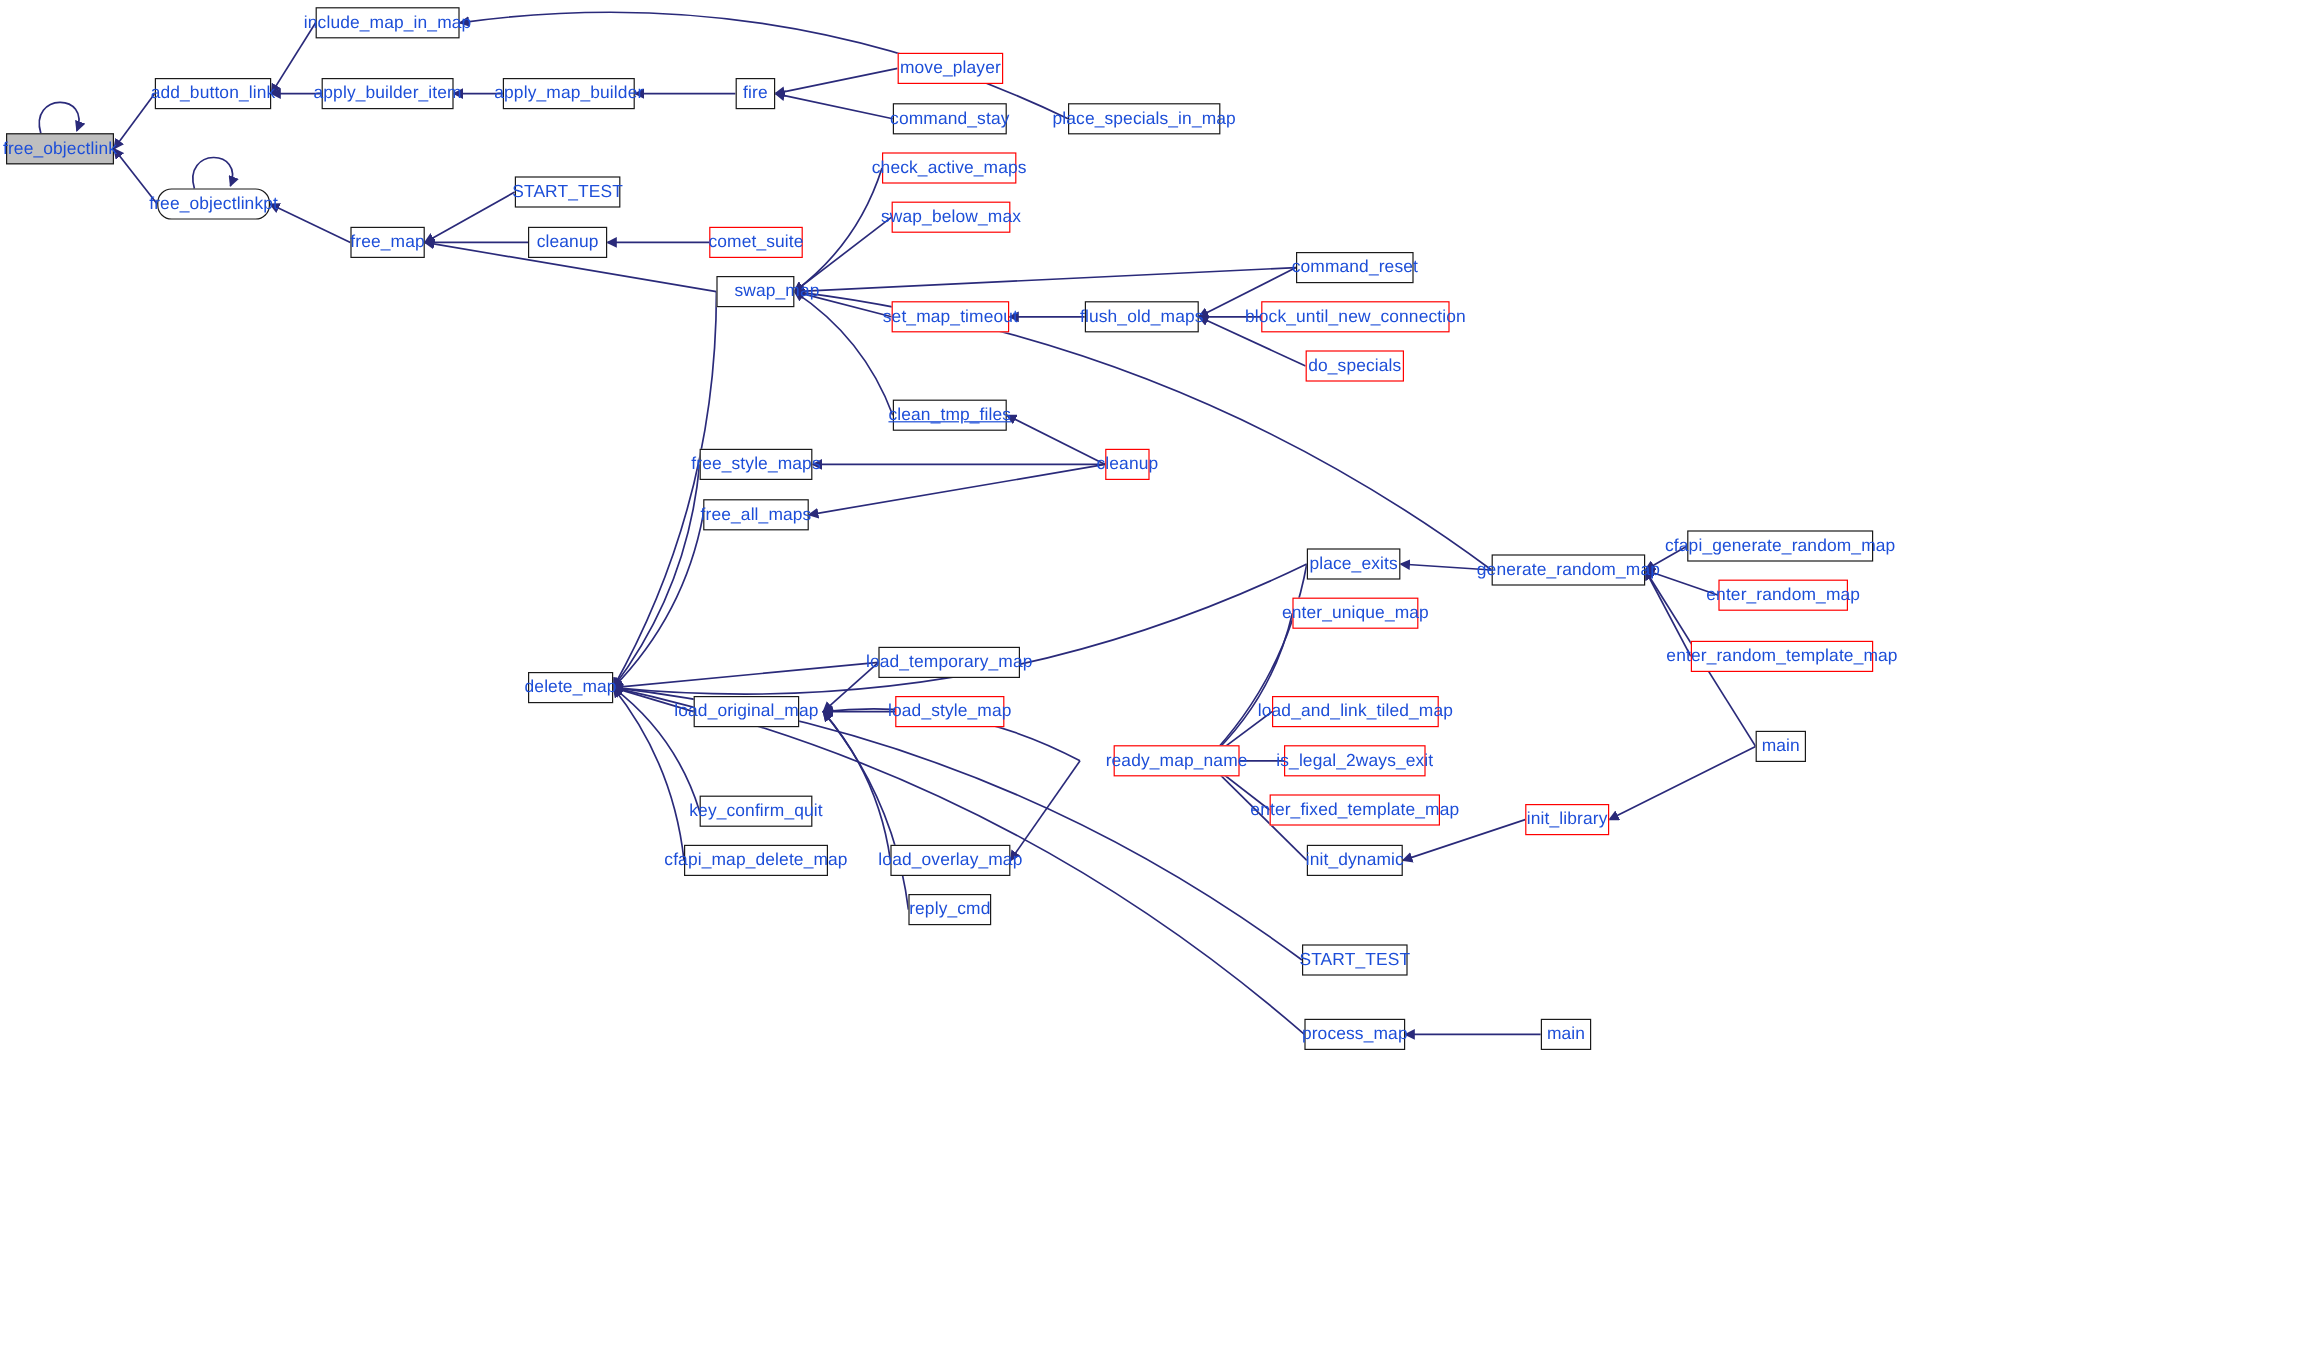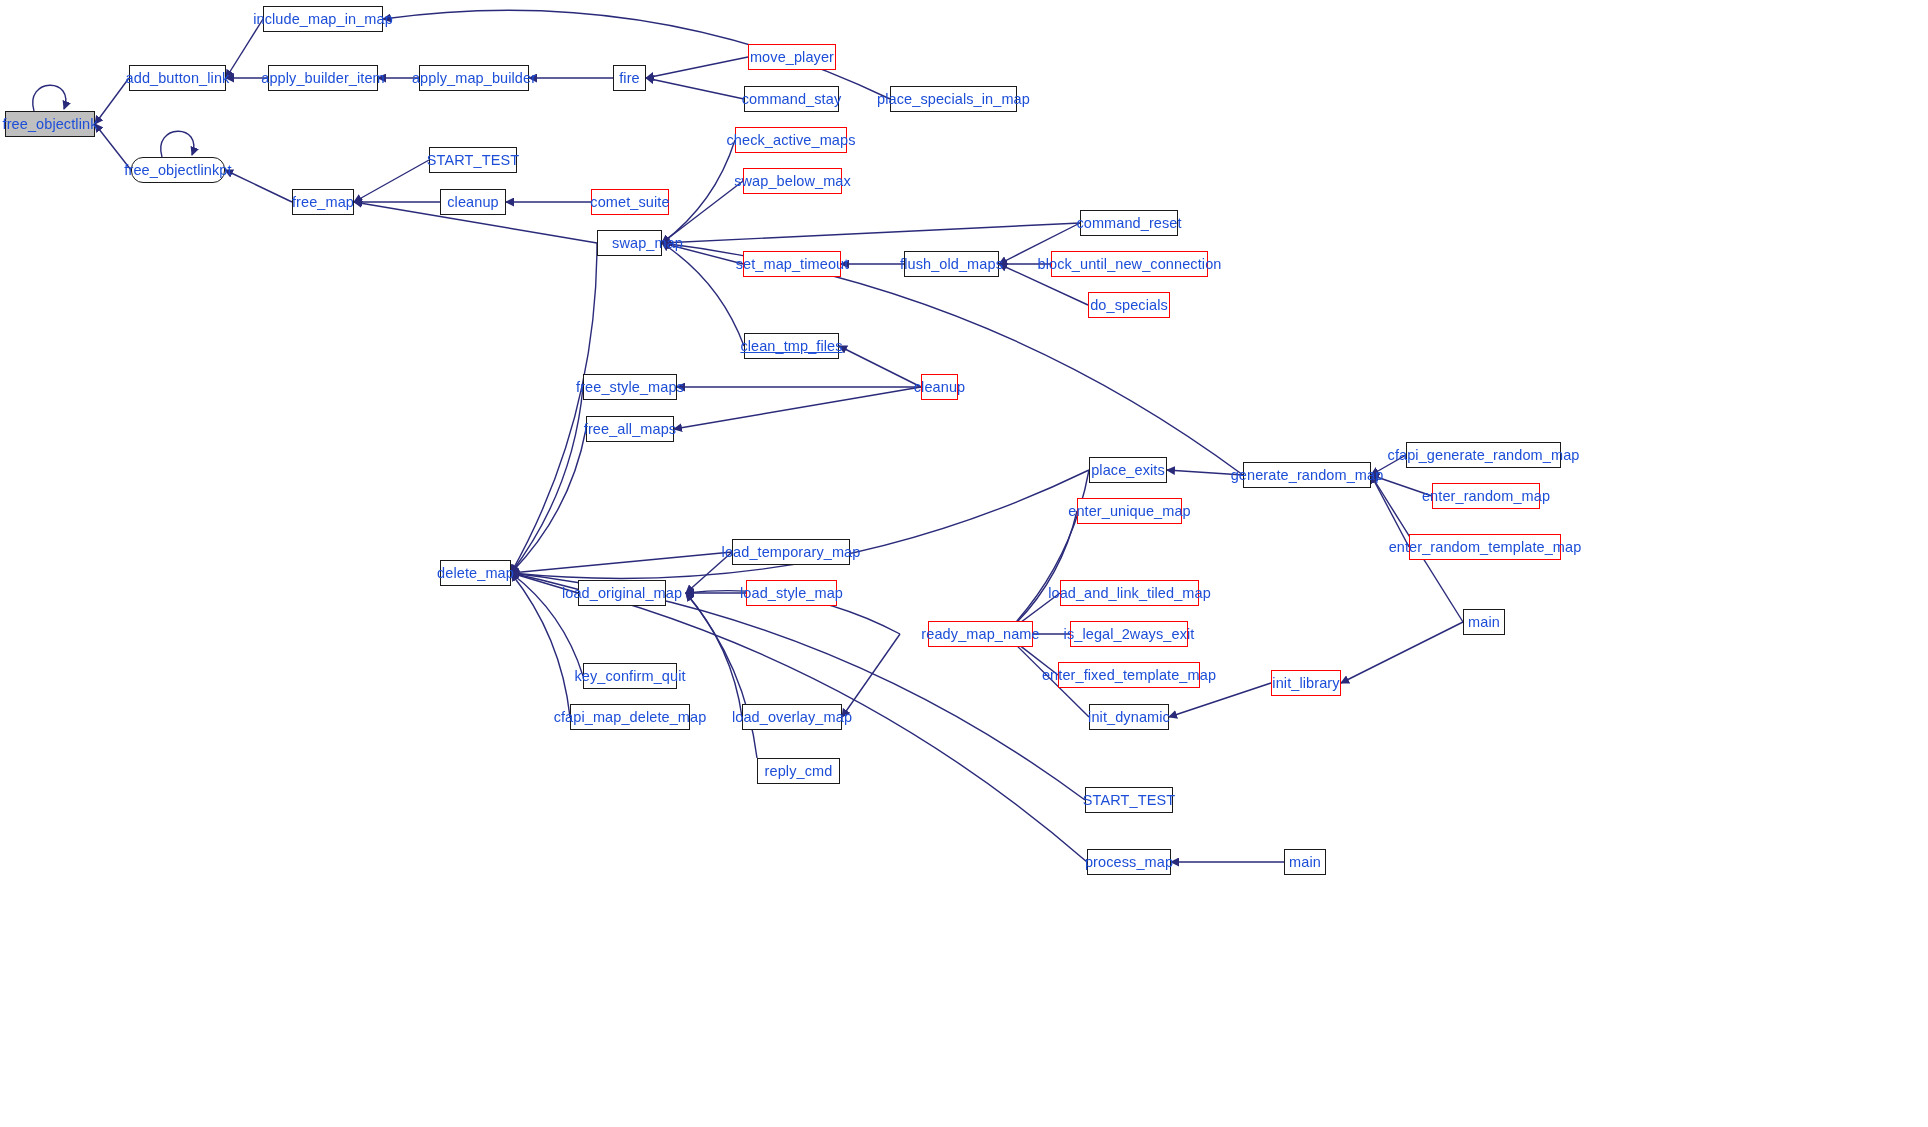--- a/index.html
+++ b/index.html
@@ -255,21 +255,21 @@
       </div>
       <div class="node" style="left: 570px; top: 704px; width: 120px;">
         <span class="node-label">cfapi_map_delete_map</span>
       </div>
       <div class="node" style="left: 742px; top: 704px; width: 100px;">
         <span class="node-label">load_overlay_map</span>
       </div>
       <div class="node" style="left: 1089px; top: 704px; width: 80px;">
         <span class="node-label">init_dynamic</span>
       </div>
-      <div class="node" style="left: 757px; top: 745px; width: 83px; margin-top: 13px;">
+      <div class="node" style="left: 757px; top: 745px; width: 69px;">
         <span class="node-label">reply_cmd</span>
       </div>
       <div class="node" style="left: 1085px; top: 787px; width: 88px;">
         <span class="node-label">START_TEST</span>
       </div>
       <div class="node" style="left: 1087px; top: 849px; width: 84px;">
         <span class="node-label">process_map</span>
       </div>
       <div class="node" style="left: 1284px; top: 849px; width: 42px;">
         <span class="node-label">main</span>

